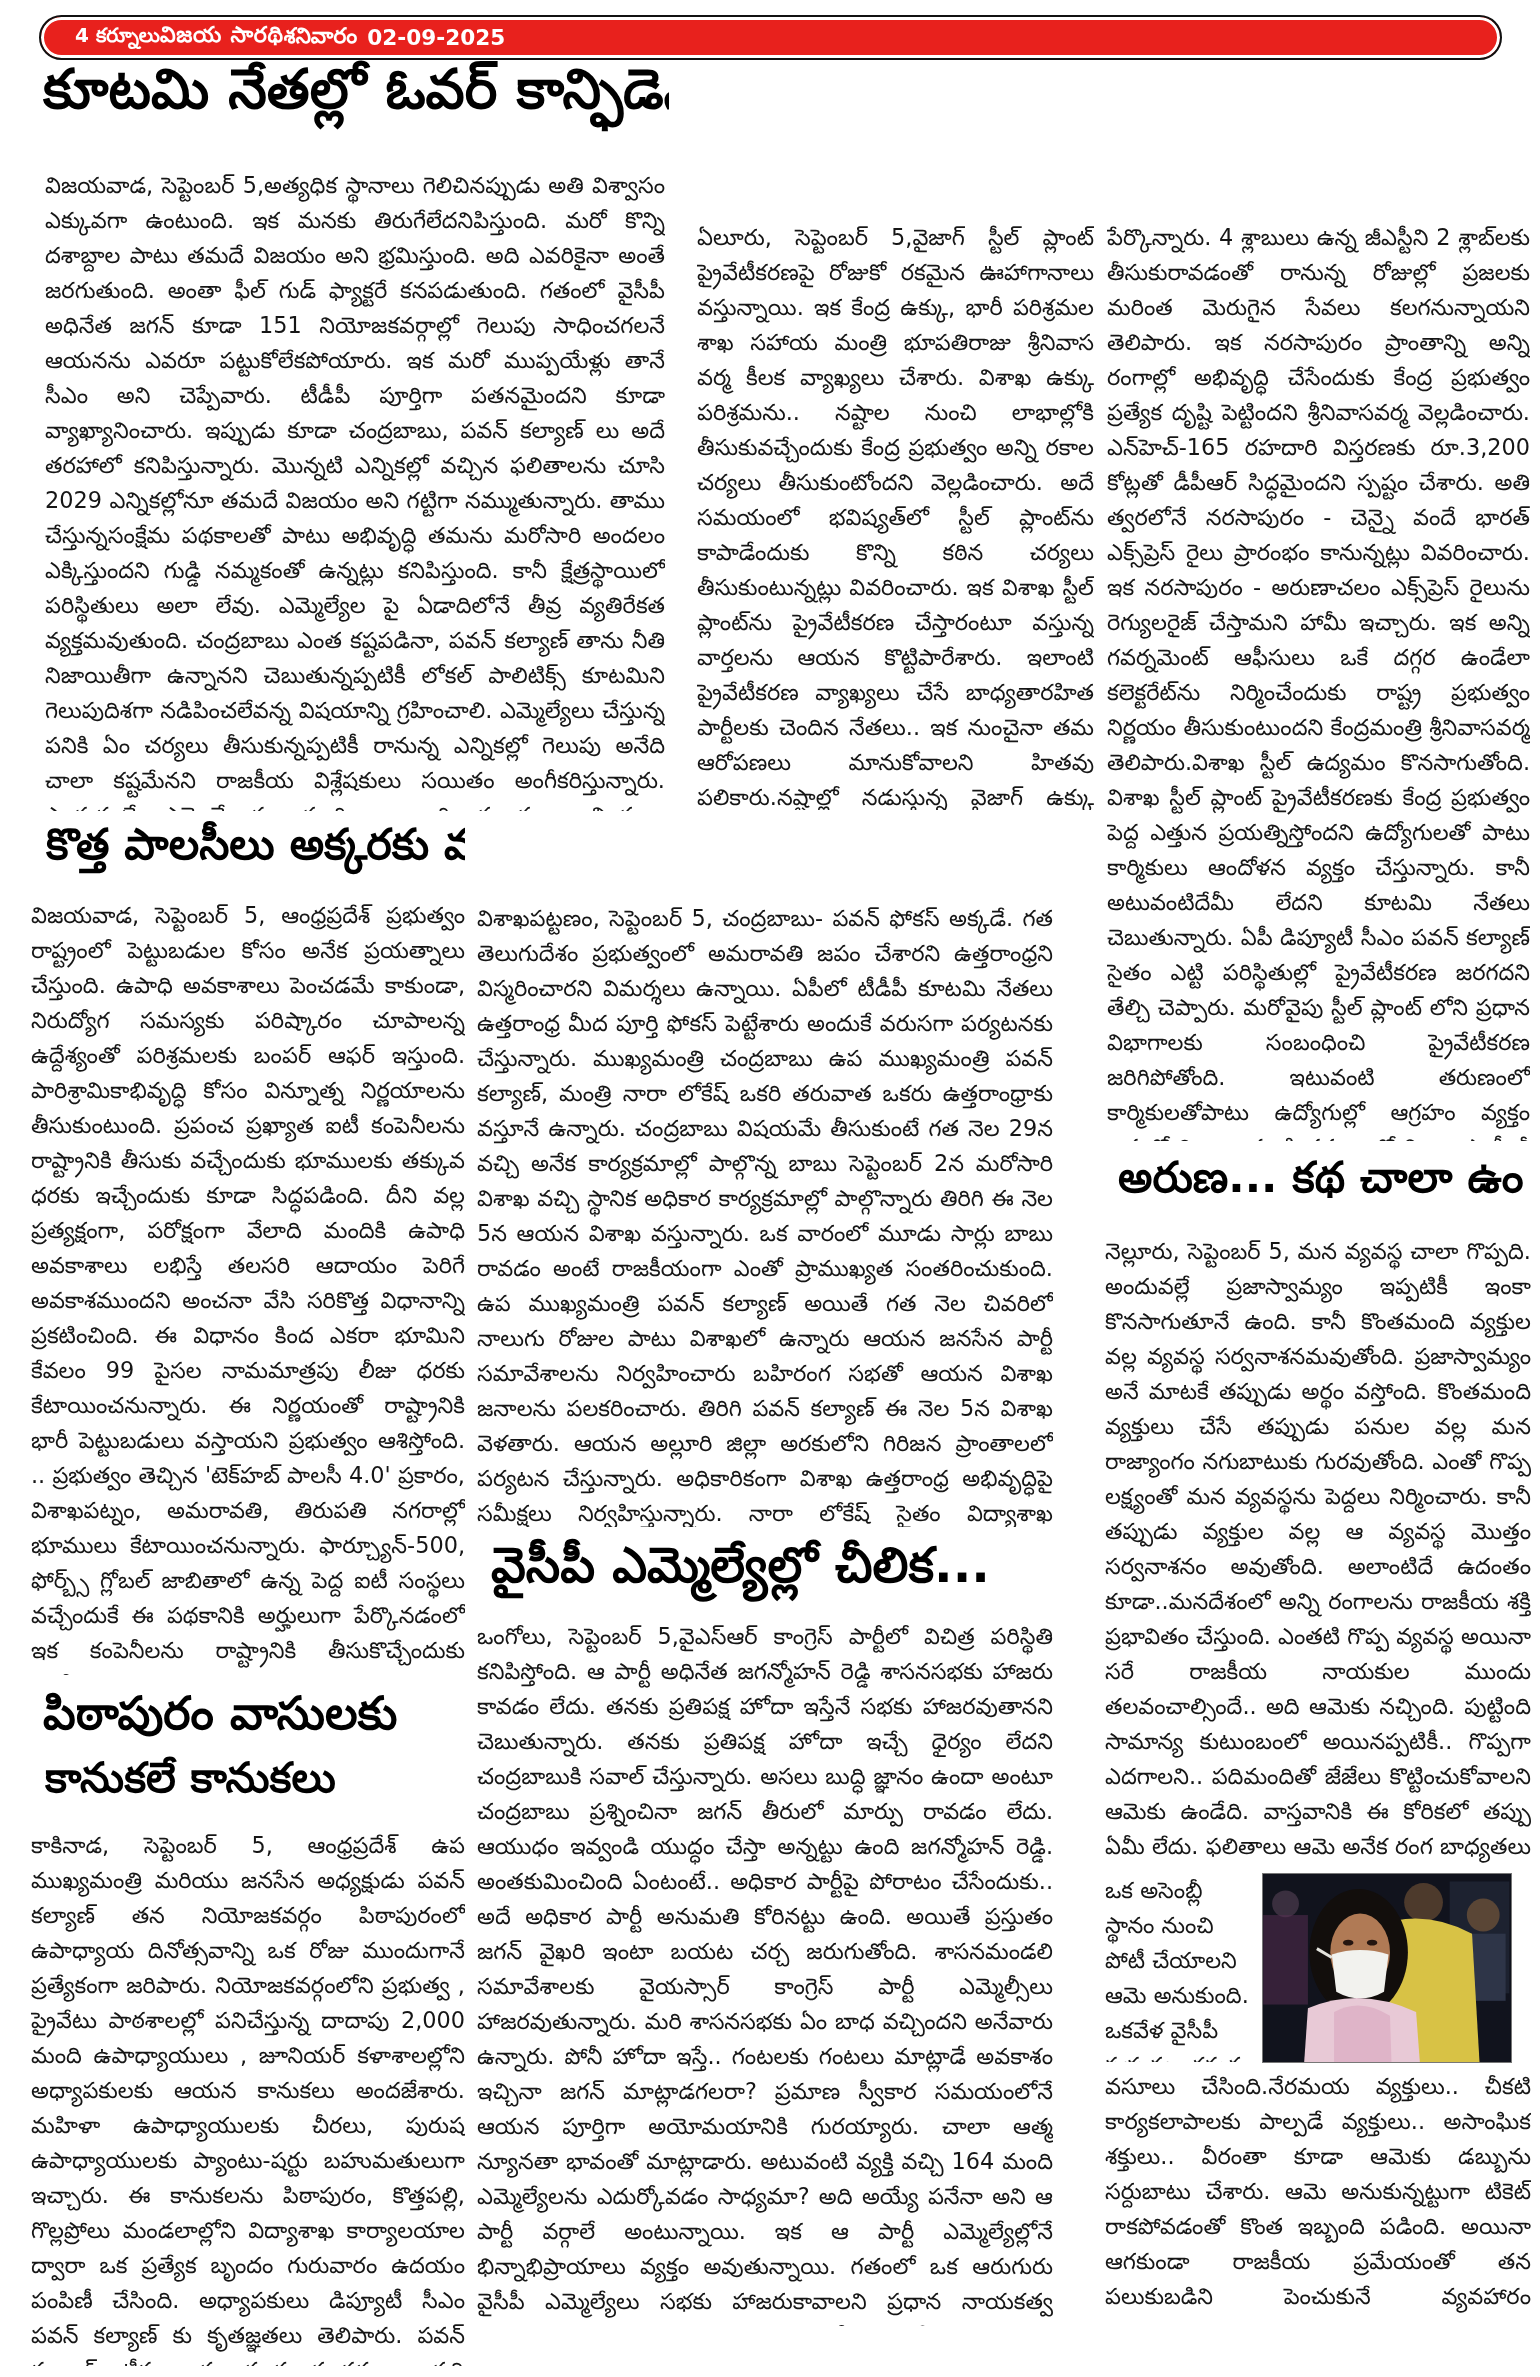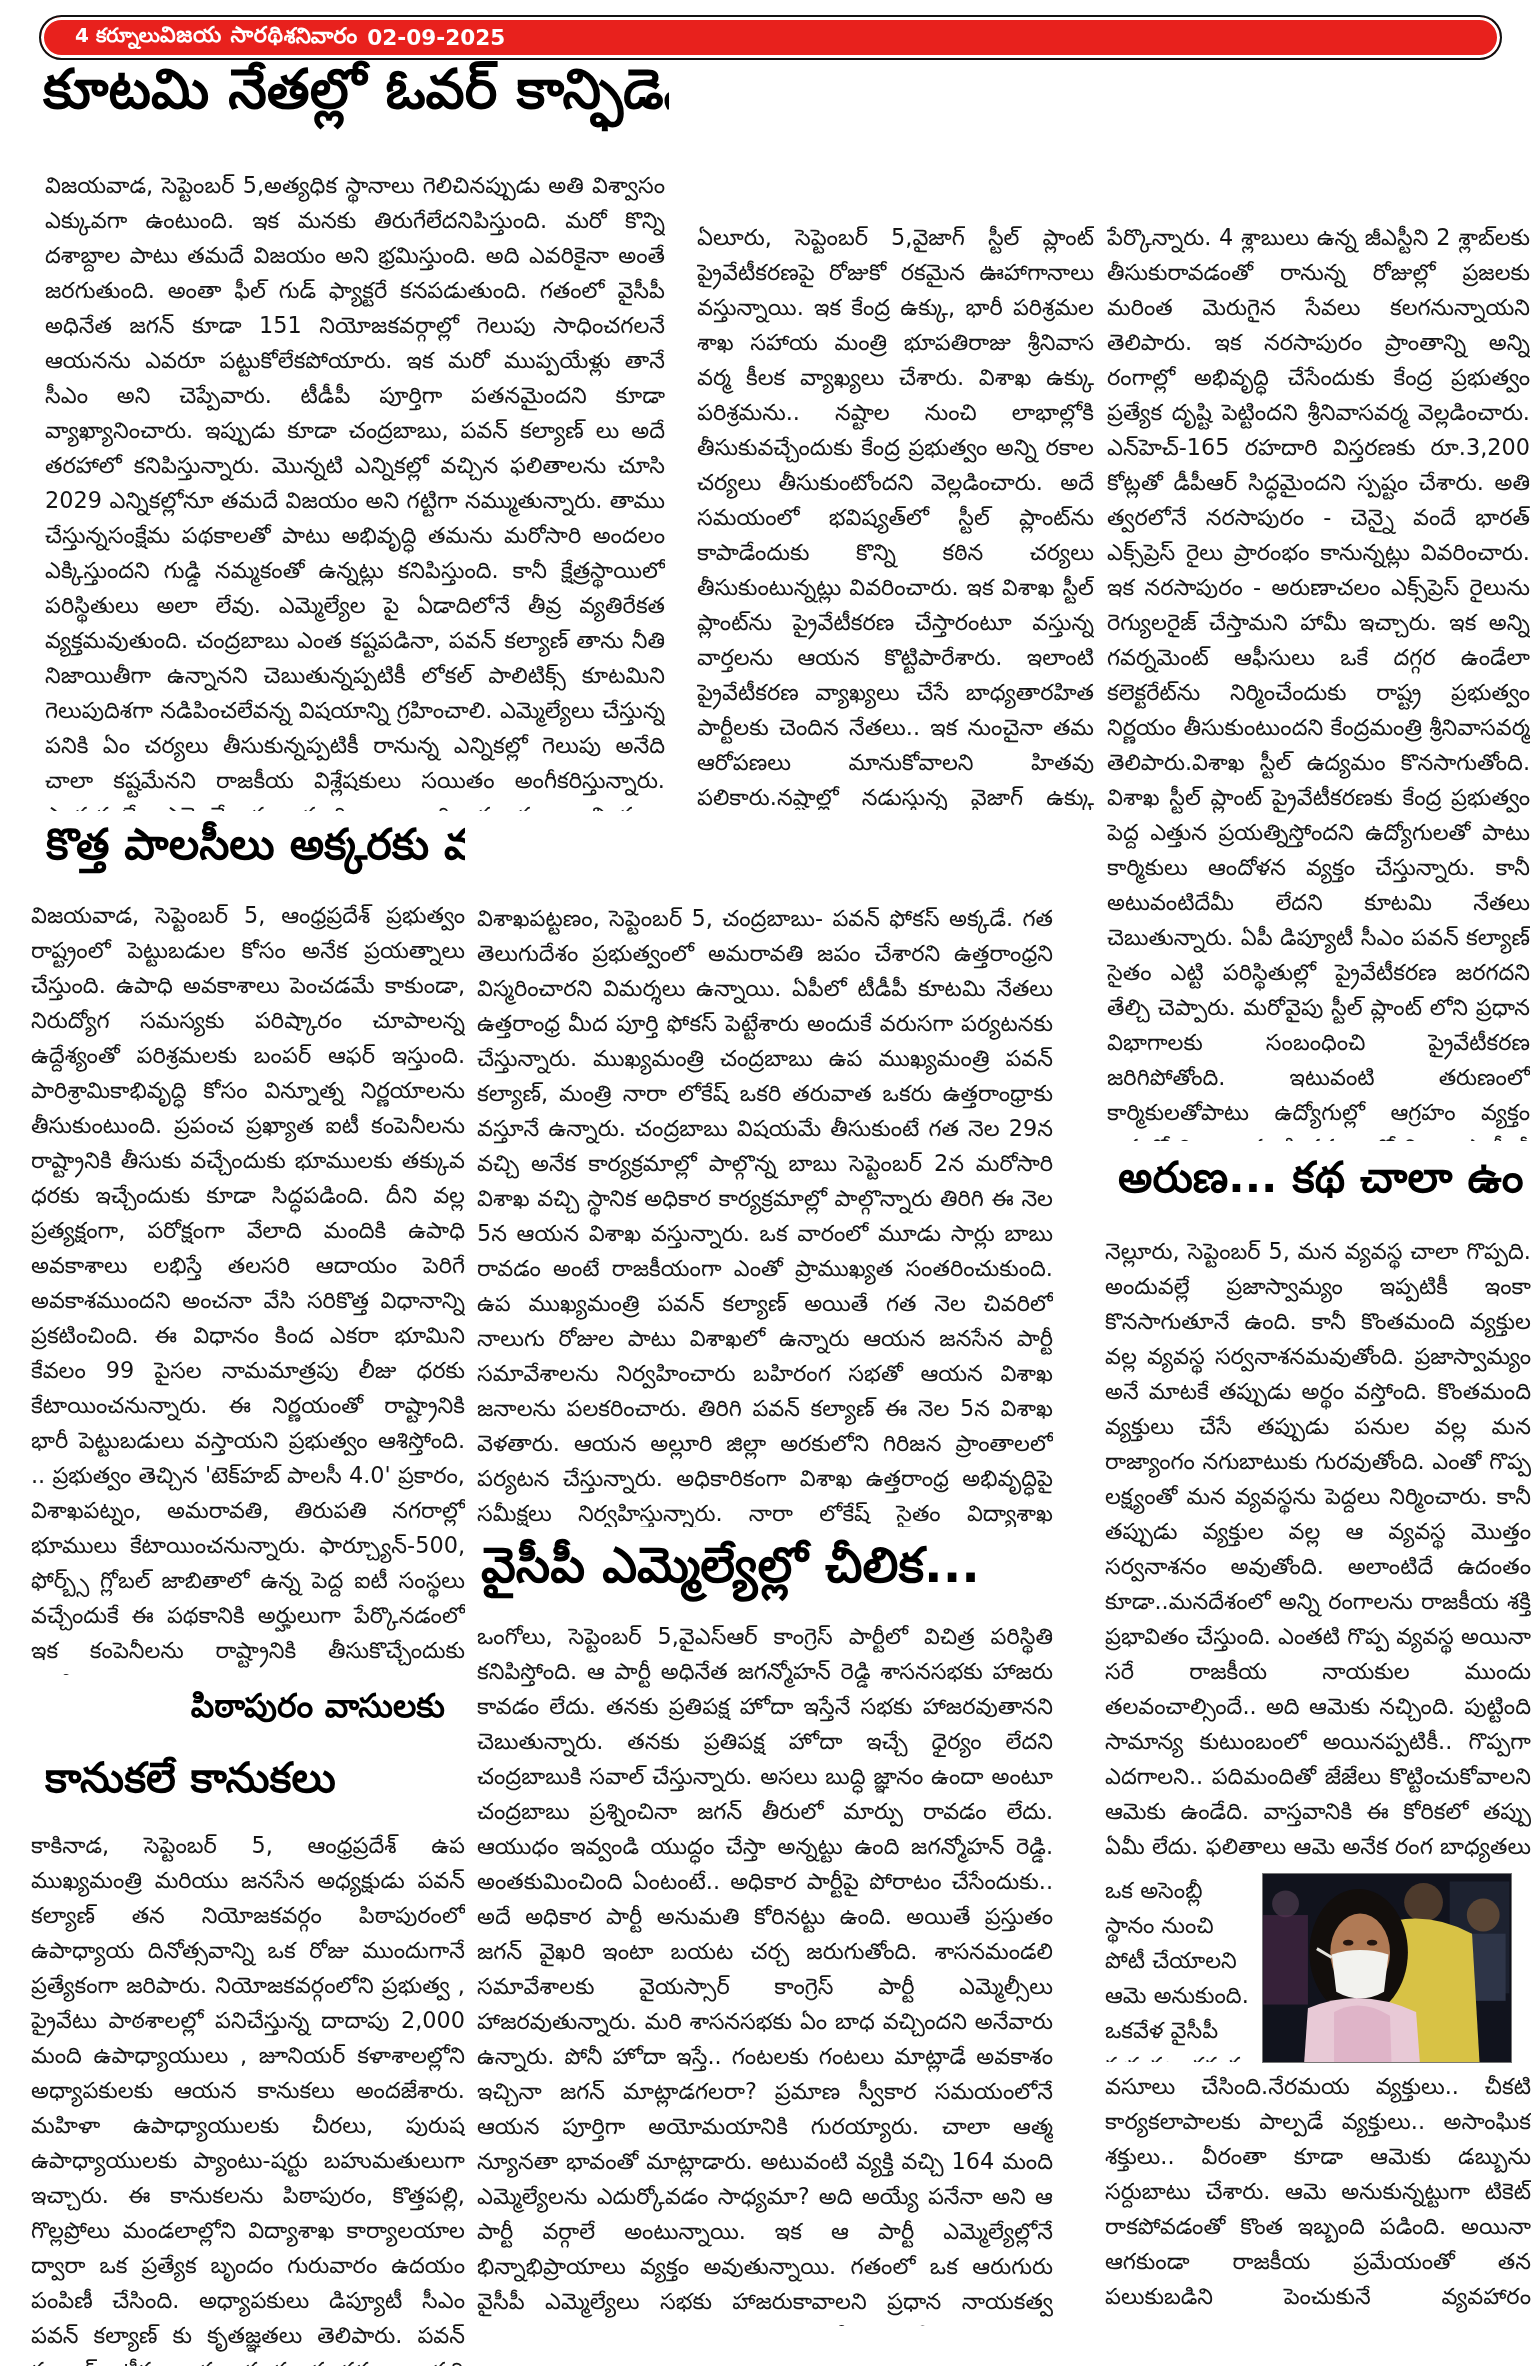--- a/index.html
+++ b/index.html
@@ -72,24 +72,24 @@
 
   <div class="body-txt" style="left:697px;top:220px;width:397px;height:590px;">ఏలూరు, సెప్టెంబర్ 5,వైజాగ్ స్టీల్ ప్లాంట్ ప్రైవేటీకరణపై రోజుకో రకమైన ఊహాగానాలు వస్తున్నాయి. ఇక కేంద్ర ఉక్కు, భారీ పరిశ్రమల శాఖ సహాయ మంత్రి భూపతిరాజు శ్రీనివాస వర్మ కీలక వ్యాఖ్యలు చేశారు. విశాఖ ఉక్కు పరిశ్రమను.. నష్టాల నుంచి లాభాల్లోకి తీసుకువచ్చేందుకు కేంద్ర ప్రభుత్వం అన్ని రకాల చర్యలు తీసుకుంటోందని వెల్లడించారు. అదే సమయంలో భవిష్యత్‌లో స్టీల్ ప్లాంట్‌ను కాపాడేందుకు కొన్ని కఠిన చర్యలు తీసుకుంటున్నట్లు వివరించారు. ఇక విశాఖ స్టీల్ ప్లాంట్‌ను ప్రైవేటీకరణ చేస్తారంటూ వస్తున్న వార్తలను ఆయన కొట్టిపారేశారు. ఇలాంటి ప్రైవేటీకరణ వ్యాఖ్యలు చేసే బాధ్యతారహిత పార్టీలకు చెందిన నేతలు.. ఇక నుంచైనా తమ ఆరోపణలు మానుకోవాలని హితవు పలికారు.నష్టాల్లో నడుస్తున్న వైజాగ్ ఉక్కు పరిశ్రమను.. తిరిగి లాభాల్లోకి తీసుకువచ్చేందుకు.. కేంద్రం కొన్ని కఠిన నిర్ణయాలను అమలు చేస్తోందని భూపతిరాజు శ్రీనివాసవర్మ వెల్లడించారు. స్టీల్ ప్లాంట్ ప్రైవేటీకరణ చేస్తారంటూ ఆరోపణలు చేసేవారు ఇప్పటికైనా అలాంటి మాటలు మాట్లాడొద్దని పేర్కొన్నారు. ఇక విశాఖ స్టీల్ ప్లాంట్‌కు కేంద్ర ప్రభుత్వం రూ.11,500 కోట్లు ఇచ్చిన విషయాన్ని గుర్తు చేశారు. అది పరిశ్రమను కాపాడేందుకని స్పష్టం చేశారు. విశాఖ ఉక్కు పరిశ్రమ భవిష్యత్‌ను కూడా కాపాడేందుకు కేంద్ర ప్రభుత్వం తీసుకుంటున్న చర్యలకు అంతా సహకరించాలని కోరారు.విశాఖ ఉక్కు పరిశ్రమ భవిష్యత్తుకు ఎలాంటి ఢోకా లేదని ఈ సందర్భంగా కేంద్రమంత్రి శ్రీనివాసవర్మ స్పష్టం చేశారు. విశాఖ స్టీల్ ప్లాంట్ కార్మికులు, ట్రేడ్ యూనియన్ నేతల సాయంతో తిరిగి పరిశ్రమను లాభాల బాట పట్టిస్తామని ధీమా వ్యక్తం చేశారు. ఉక్కు పరిశ్రమ ప్రయోజనాల కోసం కొన్ని కఠిన నిర్ణయాలు తీసుకోక తప్పదని స్పష్టం చేశారు. కేంద్ర ప్రభుత్వం జీఎస్టీ తగ్గిస్తూ తీసుకున్న చరిత్రాత్మక నిర్ణయంతో దేశంలో విప్లవాత్మక మార్పులు వస్తాయని కేంద్రమంత్రి వెల్లడించారు. సామాన్యుల జీవితాల్లో సమూల మార్పులు రానున్నాయని</div>
 
   <div class="body-txt" style="left:1107px;top:220px;width:423px;height:921px;">పేర్కొన్నారు. 4 శ్లాబులు ఉన్న జీఎస్టీని 2 శ్లాబ్‌లకు తీసుకురావడంతో రానున్న రోజుల్లో ప్రజలకు మరింత మెరుగైన సేవలు కలగనున్నాయని తెలిపారు. ఇక నరసాపురం ప్రాంతాన్ని అన్ని రంగాల్లో అభివృద్ధి చేసేందుకు కేంద్ర ప్రభుత్వం ప్రత్యేక దృష్టి పెట్టిందని శ్రీనివాసవర్మ వెల్లడించారు. ఎన్‌హెచ్-165 రహదారి విస్తరణకు రూ.3,200 కోట్లతో డీపీఆర్ సిద్ధమైందని స్పష్టం చేశారు. అతి త్వరలోనే నరసాపురం - చెన్నై వందే భారత్ ఎక్స్‌ప్రెస్ రైలు ప్రారంభం కానున్నట్లు వివరించారు. ఇక నరసాపురం - అరుణాచలం ఎక్స్‌ప్రెస్ రైలును రెగ్యులరైజ్ చేస్తామని హామీ ఇచ్చారు. ఇక అన్ని గవర్నమెంట్ ఆఫీసులు ఒకే దగ్గర ఉండేలా కలెక్టరేట్‌ను నిర్మించేందుకు రాష్ట్ర ప్రభుత్వం నిర్ణయం తీసుకుంటుందని కేంద్రమంత్రి శ్రీనివాసవర్మ తెలిపారు.విశాఖ స్టీల్ ఉద్యమం కొనసాగుతోంది. విశాఖ స్టీల్ ప్లాంట్ ప్రైవేటీకరణకు కేంద్ర ప్రభుత్వం పెద్ద ఎత్తున ప్రయత్నిస్తోందని ఉద్యోగులతో పాటు కార్మికులు ఆందోళన వ్యక్తం చేస్తున్నారు. కానీ అటువంటిదేమీ లేదని కూటమి నేతలు చెబుతున్నారు. ఏపీ డిప్యూటీ సీఎం పవన్ కల్యాణ్ సైతం ఎట్టి పరిస్థితుల్లో ప్రైవేటీకరణ జరగదని తేల్చి చెప్పారు. మరోవైపు స్టీల్ ప్లాంట్ లోని ప్రధాన విభాగాలకు సంబంధించి ప్రైవేటీకరణ జరిగిపోతోంది. ఇటువంటి తరుణంలో కార్మికులతోపాటు ఉద్యోగుల్లో ఆగ్రహం వ్యక్తం అవుతోంది. ఇటువంటి తరుణంలో విశాఖ ఎంపీ శ్రీ భరత్ సంచలన వ్యాఖ్యలు చేశారు. ఇప్పుడు అవి సోషల్ మీడియాలో వైరల్ అవుతున్నాయి. వైయస్సార్ కాంగ్రెస్ పార్టీ శ్రేణులు ట్రోల్ చేస్తున్నాయి.వాస్తవానికి ఎంపీ శ్రీ భరత్ కొంతమంది కార్మిక సంఘ నాయకుల విషయంపై మాట్లాడారు. తన వద్దకు వచ్చి ఒకలా మాట్లాడుతున్నారని.. బయటకు వెళ్లి తనపై దుష్ప్రచారం చేస్తున్నారని.. మాటలను వక్రీకరిస్తున్నారని మండిపడ్డారు. కొంతమంది కార్మిక నాయకులకు నైతిక విలువలు కూడా లేవని ఆగ్రహం వ్యక్తం చేశారు. ఇక్కడ కాంట్రాక్టు పోస్టులను లక్షలకు లక్షలు అమ్ముకున్నారని సంచలన ఆరోపణలు చేశారు. ఆ నాయకులే కూటమి ప్రభుత్వంపై దుష్ప్రచారం చేస్తున్నారని మండిపడ్డారు. అందులో భాగంగానే ఎంపీ శ్రీ భరత్ ఈ వ్యాఖ్యలు చేసినట్లు తెలుస్తోంది.</div>
 
   <div class="sechead" style="left:46px;top:819px;width:419px;height:69px;font-size:43px;">కొత్త పాలసీలు అక్కరకు వచ్చేనా</div>
   <div class="body-txt" style="left:31px;top:898px;width:434px;height:777px;">విజయవాడ, సెప్టెంబర్ 5, ఆంధ్రప్రదేశ్ ప్రభుత్వం రాష్ట్రంలో పెట్టుబడుల కోసం అనేక ప్రయత్నాలు చేస్తుంది. ఉపాధి అవకాశాలు పెంచడమే కాకుండా, నిరుద్యోగ సమస్యకు పరిష్కారం చూపాలన్న ఉద్దేశ్యంతో పరిశ్రమలకు బంపర్ ఆఫర్ ఇస్తుంది. పారిశ్రామికాభివృద్ధి కోసం విన్నూత్న నిర్ణయాలను తీసుకుంటుంది. ప్రపంచ ప్రఖ్యాత ఐటీ కంపెనీలను రాష్ట్రానికి తీసుకు వచ్చేందుకు భూములకు తక్కువ ధరకు ఇచ్చేందుకు కూడా సిద్ధపడింది. దీని వల్ల ప్రత్యక్షంగా, పరోక్షంగా వేలాది మందికి ఉపాధి అవకాశాలు లభిస్తే తలసరి ఆదాయం పెరిగే అవకాశముందని అంచనా వేసి సరికొత్త విధానాన్ని ప్రకటించింది. ఈ విధానం కింద ఎకరా భూమిని కేవలం 99 పైసల నామమాత్రపు లీజు ధరకు కేటాయించనున్నారు. ఈ నిర్ణయంతో రాష్ట్రానికి భారీ పెట్టుబడులు వస్తాయని ప్రభుత్వం ఆశిస్తోంది. .. ప్రభుత్వం తెచ్చిన 'టెక్‌హబ్ పాలసీ 4.0' ప్రకారం, విశాఖపట్నం, అమరావతి, తిరుపతి నగరాల్లో భూములు కేటాయించనున్నారు. ఫార్చ్యూన్-500, ఫోర్బ్స్ గ్లోబల్ జాబితాలో ఉన్న పెద్ద ఐటీ సంస్థలు వచ్చేందుకే ఈ పథకానికి అర్హులుగా పేర్కొనడంలో ఇక కంపెనీలను రాష్ట్రానికి తీసుకొచ్చేందుకు ఉద్యోగాల సృష్టిలాంటివి ప్రభుత్వ లక్ష్యంగా ఉన్నాయి. కంపెనీల మార్కెట్‌లో కోసం మూడు ఉద్యోగాల సృష్టిలాంటి ప్రభుత్వ లక్ష్యాలను పేర్కొన్నారు. రాష్ట్రాల్లో ఒక ప్రధాన టిక్ వేగా మార్కెట్లలో ప్రభుత్వ లక్ష్యం పోటీపడి, మరికొన్ని స్టార్టప్‌లకు భూముల కేటాయింపులు జరగనున్నాయి. మరికొన్ని కంపెనీ అవసరాలు పెరిగి నిరుద్యోగ సమస్యకు పరిష్కారం లభిస్తుందని ఆశిస్తున్నారు. భూములు కారు చౌకగా అప్పగించడం వల్ల భూముల ధరలు కోసమని కాకుండా.. ఇక కంపెనీ విస్తరణ కార్యక్రమాల రాష్ట్రానికి వస్తారని భూముల ప్రభుత్వం ఆశగా ఉంది. 2014లో చంద్రబాబు నాయుడు అధికారంలోకి వచ్చిన తర్వాత వెనకబడిన ప్రాంతాలపట్ల ఇలాంటి హామీలతో ముందుకు వచ్చిన అనుభవం ఉంది. ఈ తరహా విధానాలతో ఇదే కూడా ఇలాంటి హామీలు గెలుపుపైన తొడ్పడింది. ఇప్పుడు అదే విధాన తరహా ధరలు భూముల్లోపైనా ఫలిస్తాయో తెలియాల్సి ఉంది. చంద్రబాబు సర్కార్ చేస్తున్న ఈ ప్రయత్నాల ఫలితే మరికొన్నాళ్లో తెలియనుంది. పెట్టుబడుల ద్వారా వేగంగా ఉపాధి దొరుకుతుందని ప్రజల నమ్మకమే ఈ పాలసీల విజయానికి గీటురాయి.</div>
 
   <div class="body-txt" style="left:477px;top:901px;width:576px;height:626px;">విశాఖపట్టణం, సెప్టెంబర్ 5, చంద్రబాబు- పవన్ ఫోకస్ అక్కడే. గత తెలుగుదేశం ప్రభుత్వంలో అమరావతి జపం చేశారని ఉత్తరాంధ్రని విస్మరించారని విమర్శలు ఉన్నాయి. ఏపీలో టీడీపీ కూటమి నేతలు ఉత్తరాంధ్ర మీద పూర్తి ఫోకస్ పెట్టేశారు అందుకే వరుసగా పర్యటనకు చేస్తున్నారు. ముఖ్యమంత్రి చంద్రబాబు ఉప ముఖ్యమంత్రి పవన్ కల్యాణ్, మంత్రి నారా లోకేష్ ఒకరి తరువాత ఒకరు ఉత్తరాంధ్రాకు వస్తూనే ఉన్నారు. చంద్రబాబు విషయమే తీసుకుంటే గత నెల 29న వచ్చి అనేక కార్యక్రమాల్లో పాల్గొన్న బాబు సెప్టెంబర్ 2న మరోసారి విశాఖ వచ్చి స్థానిక అధికార కార్యక్రమాల్లో పాల్గొన్నారు తిరిగి ఈ నెల 5న ఆయన విశాఖ వస్తున్నారు. ఒక వారంలో మూడు సార్లు బాబు రావడం అంటే రాజకీయంగా ఎంతో ప్రాముఖ్యత సంతరించుకుంది. ఉప ముఖ్యమంత్రి పవన్ కల్యాణ్ అయితే గత నెల చివరిలో నాలుగు రోజుల పాటు విశాఖలో ఉన్నారు ఆయన జనసేన పార్టీ సమావేశాలను నిర్వహించారు బహిరంగ సభతో ఆయన విశాఖ జనాలను పలకరించారు. తిరిగి పవన్ కల్యాణ్ ఈ నెల 5న విశాఖ వెళతారు. ఆయన అల్లూరి జిల్లా అరకులోని గిరిజన ప్రాంతాలలో పర్యటన చేస్తున్నారు. అధికారికంగా విశాఖ ఉత్తరాంధ్ర అభివృద్ధిపై సమీక్షలు నిర్వహిస్తున్నారు. నారా లోకేష్ సైతం విద్యాశాఖ కార్యక్రమాల కోసం వరుసగా ఈ ప్రాంతానికి వస్తున్నారు. రాజధాని వికేంద్రీకరణ వివాదం తరువాత ఉత్తరాంధ్ర ప్రజల మనోభావాలను గెలుచుకోవాలన్నదే కూటమి వ్యూహంగా కనిపిస్తోంది. వచ్చే ఎన్నికల నాటికి ఈ ప్రాంతంలో పట్టు పెంచుకోవాలన్న ఆలోచనతో నేతలు అడుగులు వేస్తున్నారు. ఈ పర్యటనలు గంభీరంగా సాగితేనే ఫలితం ఉంటుంది అని అంటున్నారు.</div>
 
-  <div class="sechead" style="left:481px;top:1537px;width:570px;height:75px;font-size:49px;">వైసీపీ ఎమ్మెల్యేల్లో చీలిక...</div>
+  <div class="sechead" style="left:491px;top:1537px;width:570px;height:75px;font-size:49px;">వైసీపీ ఎమ్మెల్యేల్లో చీలిక...</div>
   <div class="body-txt" style="left:477px;top:1619px;width:576px;height:707px;">ఒంగోలు, సెప్టెంబర్ 5,వైఎస్ఆర్ కాంగ్రెస్ పార్టీలో విచిత్ర పరిస్థితి కనిపిస్తోంది. ఆ పార్టీ అధినేత జగన్మోహన్ రెడ్డి శాసనసభకు హాజరు కావడం లేదు. తనకు ప్రతిపక్ష హోదా ఇస్తేనే సభకు హాజరవుతానని చెబుతున్నారు. తనకు ప్రతిపక్ష హోదా ఇచ్చే ధైర్యం లేదని చంద్రబాబుకి సవాల్ చేస్తున్నారు. అసలు బుద్ధి జ్ఞానం ఉందా అంటూ చంద్రబాబు ప్రశ్నించినా జగన్ తీరులో మార్పు రావడం లేదు. ఆయుధం ఇవ్వండి యుద్ధం చేస్తా అన్నట్టు ఉంది జగన్మోహన్ రెడ్డి. అంతకుమించింది ఏంటంటే.. అధికార పార్టీపై పోరాటం చేసేందుకు.. అదే అధికార పార్టీ అనుమతి కోరినట్టు ఉంది. అయితే ప్రస్తుతం జగన్ వైఖరి ఇంటా బయట చర్చ జరుగుతోంది. శాసనమండలి సమావేశాలకు వైయస్సార్ కాంగ్రెస్ పార్టీ ఎమ్మెల్సీలు హాజరవుతున్నారు. మరి శాసనసభకు ఏం బాధ వచ్చిందని అనేవారు ఉన్నారు. పోనీ హోదా ఇస్తే.. గంటలకు గంటలు మాట్లాడే అవకాశం ఇచ్చినా జగన్ మాట్లాడగలరా? ప్రమాణ స్వీకార సమయంలోనే ఆయన పూర్తిగా అయోమయానికి గురయ్యారు. చాలా ఆత్మ న్యూనతా భావంతో మాట్లాడారు. అటువంటి వ్యక్తి వచ్చి 164 మంది ఎమ్మెల్యేలను ఎదుర్కోవడం సాధ్యమా? అది అయ్యే పనేనా అని ఆ పార్టీ వర్గాలే అంటున్నాయి. ఇక ఆ పార్టీ ఎమ్మెల్యేల్లోనే భిన్నాభిప్రాయాలు వ్యక్తం అవుతున్నాయి. గతంలో ఒక ఆరుగురు వైసీపీ ఎమ్మెల్యేలు సభకు హాజరుకావాలని ప్రధాన నాయకత్వ నిర్ణయానికి భిన్నంగా మాట్లాడారు. అసెంబ్లీ సమావేశాల హాజరుపై అంతర్గత సమావేశాల్లో చర్చలు జరిగాయి. సభకు దూరంగా ఉంటే నియోజకవర్గ ప్రజల్లో చెడు సంకేతాలు వెళతాయని పలువురు ఆందోళన వ్యక్తం చేస్తున్నారు. అసెంబ్లీకి వెళ్లకపోవడం వల్ల ప్రజా సమస్యలను లేవనెత్తే అవకాశం కోల్పోతున్నామని వారు అంటున్నారు. అయితే అధినేత నిర్ణయాన్ని కాదని ముందుకు వెళ్లే ధైర్యం మాత్రం ఎవరికీ లేదు. ఈ పరిణామాలతో పార్టీలో చీలిక వచ్చే అవకాశాలున్నాయని రాజకీయ వర్గాల్లో చర్చ జరుగుతోంది. ఏది ఏమైనా ఈ వ్యవహారంలో మాత్రం జగన్మోహన్ రెడ్డి బరువు పోవడం ఖాయం. అయితే ఇందులో తొలిసారిగా ఎమ్మెల్యేలు అయిన వారు ఉన్నారు. కనీసం సభలో మాట్లాడకుండా తమ పదవీకాలం ముగిస్తే.. తమకు ఏం ప్రయోజనమని.. కనీసం మాజీ ఎమ్మెల్యేల కోటా కింద పెన్షన్ తో పాటు రాయితీలు తీసుకోలేమని బాధపడుతున్న వారు ఉన్నారు. అందుకే అసెంబ్లీ సమావేశాలకు హాజరుకావాలని నిర్ణయం తీసుకున్నట్లు తెలుస్తోంది. మరి అందులో ఎంత వాస్తవం ఉందో చూడాలి.</div>
 
-  <div class="sechead" style="left:28px;top:1686px;width:417px;height:67px;font-size:33px;text-align:right;">పిఠాపురం వాసులకు</div>
+  <div class="sechead" style="left:43px;top:1686px;width:417px;height:67px;font-size:46px;text-align:left;">పిఠాపురం వాసులకు</div>
   <div class="sechead" style="left:45px;top:1753px;width:417px;height:67px;font-size:42px;text-align:left;">కానుకలే కానుకలు</div>
   <div class="body-txt" style="left:31px;top:1828px;width:434px;height:538px;">కాకినాడ, సెప్టెంబర్ 5,  ఆంధ్రప్రదేశ్ ఉప ముఖ్యమంత్రి మరియు జనసేన అధ్యక్షుడు పవన్ కల్యాణ్ తన నియోజకవర్గం పిఠాపురంలో ఉపాధ్యాయ దినోత్సవాన్ని ఒక రోజు ముందుగానే ప్రత్యేకంగా జరిపారు. నియోజకవర్గంలోని ప్రభుత్వ , ప్రైవేటు పాఠశాలల్లో పనిచేస్తున్న దాదాపు 2,000 మంది ఉపాధ్యాయులు , జూనియర్ కళాశాలల్లోని అధ్యాపకులకు ఆయన కానుకలు అందజేశారు. మహిళా ఉపాధ్యాయులకు చీరలు, పురుష ఉపాధ్యాయులకు ప్యాంటు-షర్టు బహుమతులుగా ఇచ్చారు. ఈ కానుకలను పిఠాపురం, కొత్తపల్లి,  గొల్లప్రోలు మండలాల్లోని విద్యాశాఖ కార్యాలయాల ద్వారా ఒక ప్రత్యేక బృందం గురువారం ఉదయం పంపిణీ చేసింది. అధ్యాపకులు డిప్యూటీ సీఎం పవన్ కల్యాణ్  కు కృతజ్ఞతలు తెలిపారు. పవన్ కల్యాణ్ ఇటీవల శ్రావణ మాసం సందర్భంగా..  పది వేల మంది మహిళలకు చీరలు పంపిణీ చేశారు.  తన పుట్టింటి ఆడపడుచుల్లాగా చీర, రూపు, పసుపు, కుంకుమ ఇచ్చారు. మనస్ఫూర్తిగా పూజ చేసుకున్నాం అంటూ పలువురు మహిళలు సంతోషం వ్యక్తంచేశారు. అంతకు ముందు రాఖీ సందర్భింగా కాపురం నియోజకవర్గం పరిధిలోని వితంతువులకు, ఒంటరి మహిళలకు రక్షా బంధన్ కానుకలు పంపారు. పిఠాపురం నియోజకవర్గంలో అభివృద్ధి కార్యక్రమాలకు కూడా ఆయన పెద్ద ఎత్తున నిధులు తెస్తున్నారు. ఒక్కొక్కరికి రూ. 5వేల చొప్పున పలు వర్గాలకు తోడ్పాటు అందిస్తూ వారి బాగోగులు చూస్తున్నారు. ప్రజా సేవలో తరించాలన్నదే తన ఆకాంక్ష అని పవన్ కల్యాణ్ పలు సందర్భాల్లో చెబుతూ వస్తున్నారు. ఉమ్మడిగా ఉన్న జనసేన శ్రేణులు ఈ కార్యక్రమాల్లో ఉత్సాహంగా పాల్గొంటున్నాయి. నియోజకవర్గ వాసులు మాత్రం కానుకల వర్షంతో సంతోషం వ్యక్తం చేస్తున్నారు.</div>
 
   <div class="sechead" style="left:1118px;top:1152px;width:406px;height:70px;font-size:43px;text-align:center;">అరుణ... కథ చాలా ఉంది..</div>
   <div class="body-txt" style="left:1105px;top:1234px;width:426px;height:635px;">నెల్లూరు, సెప్టెంబర్ 5, మన వ్యవస్థ చాలా గొప్పది. అందువల్లే ప్రజాస్వామ్యం ఇప్పటికీ ఇంకా కొనసాగుతూనే ఉంది. కానీ కొంతమంది వ్యక్తుల వల్ల వ్యవస్థ సర్వనాశనమవుతోంది. ప్రజాస్వామ్యం అనే మాటకే తప్పుడు అర్థం వస్తోంది. కొంతమంది వ్యక్తులు చేసే తప్పుడు పనుల వల్ల మన రాజ్యాంగం నగుబాటుకు గురవుతోంది. ఎంతో గొప్ప లక్ష్యంతో మన వ్యవస్థను పెద్దలు నిర్మించారు. కానీ తప్పుడు వ్యక్తుల వల్ల ఆ వ్యవస్థ మొత్తం సర్వనాశనం అవుతోంది. అలాంటిదే ఉదంతం కూడా..మనదేశంలో అన్ని రంగాలను రాజకీయ శక్తి ప్రభావితం చేస్తుంది. ఎంతటి గొప్ప వ్యవస్థ అయినా సరే రాజకీయ నాయకుల ముందు తలవంచాల్సిందే.. అది ఆమెకు నచ్చింది. పుట్టింది సామాన్య కుటుంబంలో అయినప్పటికీ.. గొప్పగా ఎదగాలని.. పదిమందితో జేజేలు కొట్టించుకోవాలని ఆమెకు ఉండేది. వాస్తవానికి ఈ కోరికలో తప్పు ఏమీ లేదు. ఫలితాలు ఆమె అనేక రంగ బాధ్యతలు ఇచ్చాయి. ఫలితంగా ఆమె కొన్ని తప్పులు చేసింది. నేరమయ కార్యకలాపాలలో.. నేర్పుగా అలాంటి పనులతో ఎదిగింది. ఆమె పాలనకు గుండెకాయ లాంటి సచివాలయం దాకా ఆమె వెళ్లగలిగింది. వెళ్లడం మాత్రమే కాదు అందరినీ ప్రభావితం చేసింది. ఒకానొక దశలో 2024లో జరిగిన అసెంబ్లీ ఎన్నికల్లో వైసీపీ నుంచి నెల్లూరు జిల్లాలోని ఏదో</div>
   <div class="body-txt" style="left:1105px;top:1873px;width:149px;height:189px;text-align:left;">ఒక అసెంబ్లీ స్థానం నుంచి పోటీ చేయాలని ఆమె అనుకుంది. ఒకవేళ వైసీపీ ప్రభుత్వం గనుక మరలా ఏర్పడితే కచ్చితంగా తాను మంత్రి అవుతానని ఆమె చెప్పుకోవడం మొదలుపెట్టింది. చెప్పుకోవడమే కాదు పలు వర్గాల నుంచి డబ్బు కూడా</div>
   <div class="body-txt" style="left:1105px;top:2069px;width:426px;height:246px;">వసూలు చేసింది.నేరమయ వ్యక్తులు.. చీకటి కార్యకలాపాలకు పాల్పడే వ్యక్తులు.. అసాంఘిక శక్తులు.. వీరంతా కూడా ఆమెకు డబ్బును సర్దుబాటు చేశారు. ఆమె అనుకున్నట్టుగా టికెట్ రాకపోవడంతో కొంత ఇబ్బంది పడింది. అయినా ఆగకుండా రాజకీయ ప్రమేయంతో తన పలుకుబడిని పెంచుకునే వ్యవహారం మొదలుపెట్టింది. అయితే ఆమె ఆటకు అదిలోనే కూటమి ప్రభుత్వ పెద్దలు అడ్డుకట్ట వేయడంతో.. జైలుకు వెళ్ళింది. లేకపోతే కథ మరో విధంగా ఉండేది. ఏది ఏమైనప్పటికీ ఎక్కడో సామాన్య కుటుంబంలో పుట్టిన ఆమె స్వార్గంలో పయనించాల్సింది పోయి.. అడ్డదారులు తొక్కింది. చివరికి ఇలా జైలు పాలైంది.</div>
 
   <div class="photo">
     <svg width="248" height="188" viewBox="0 0 332 252" xmlns="http://www.w3.org/2000/svg">

